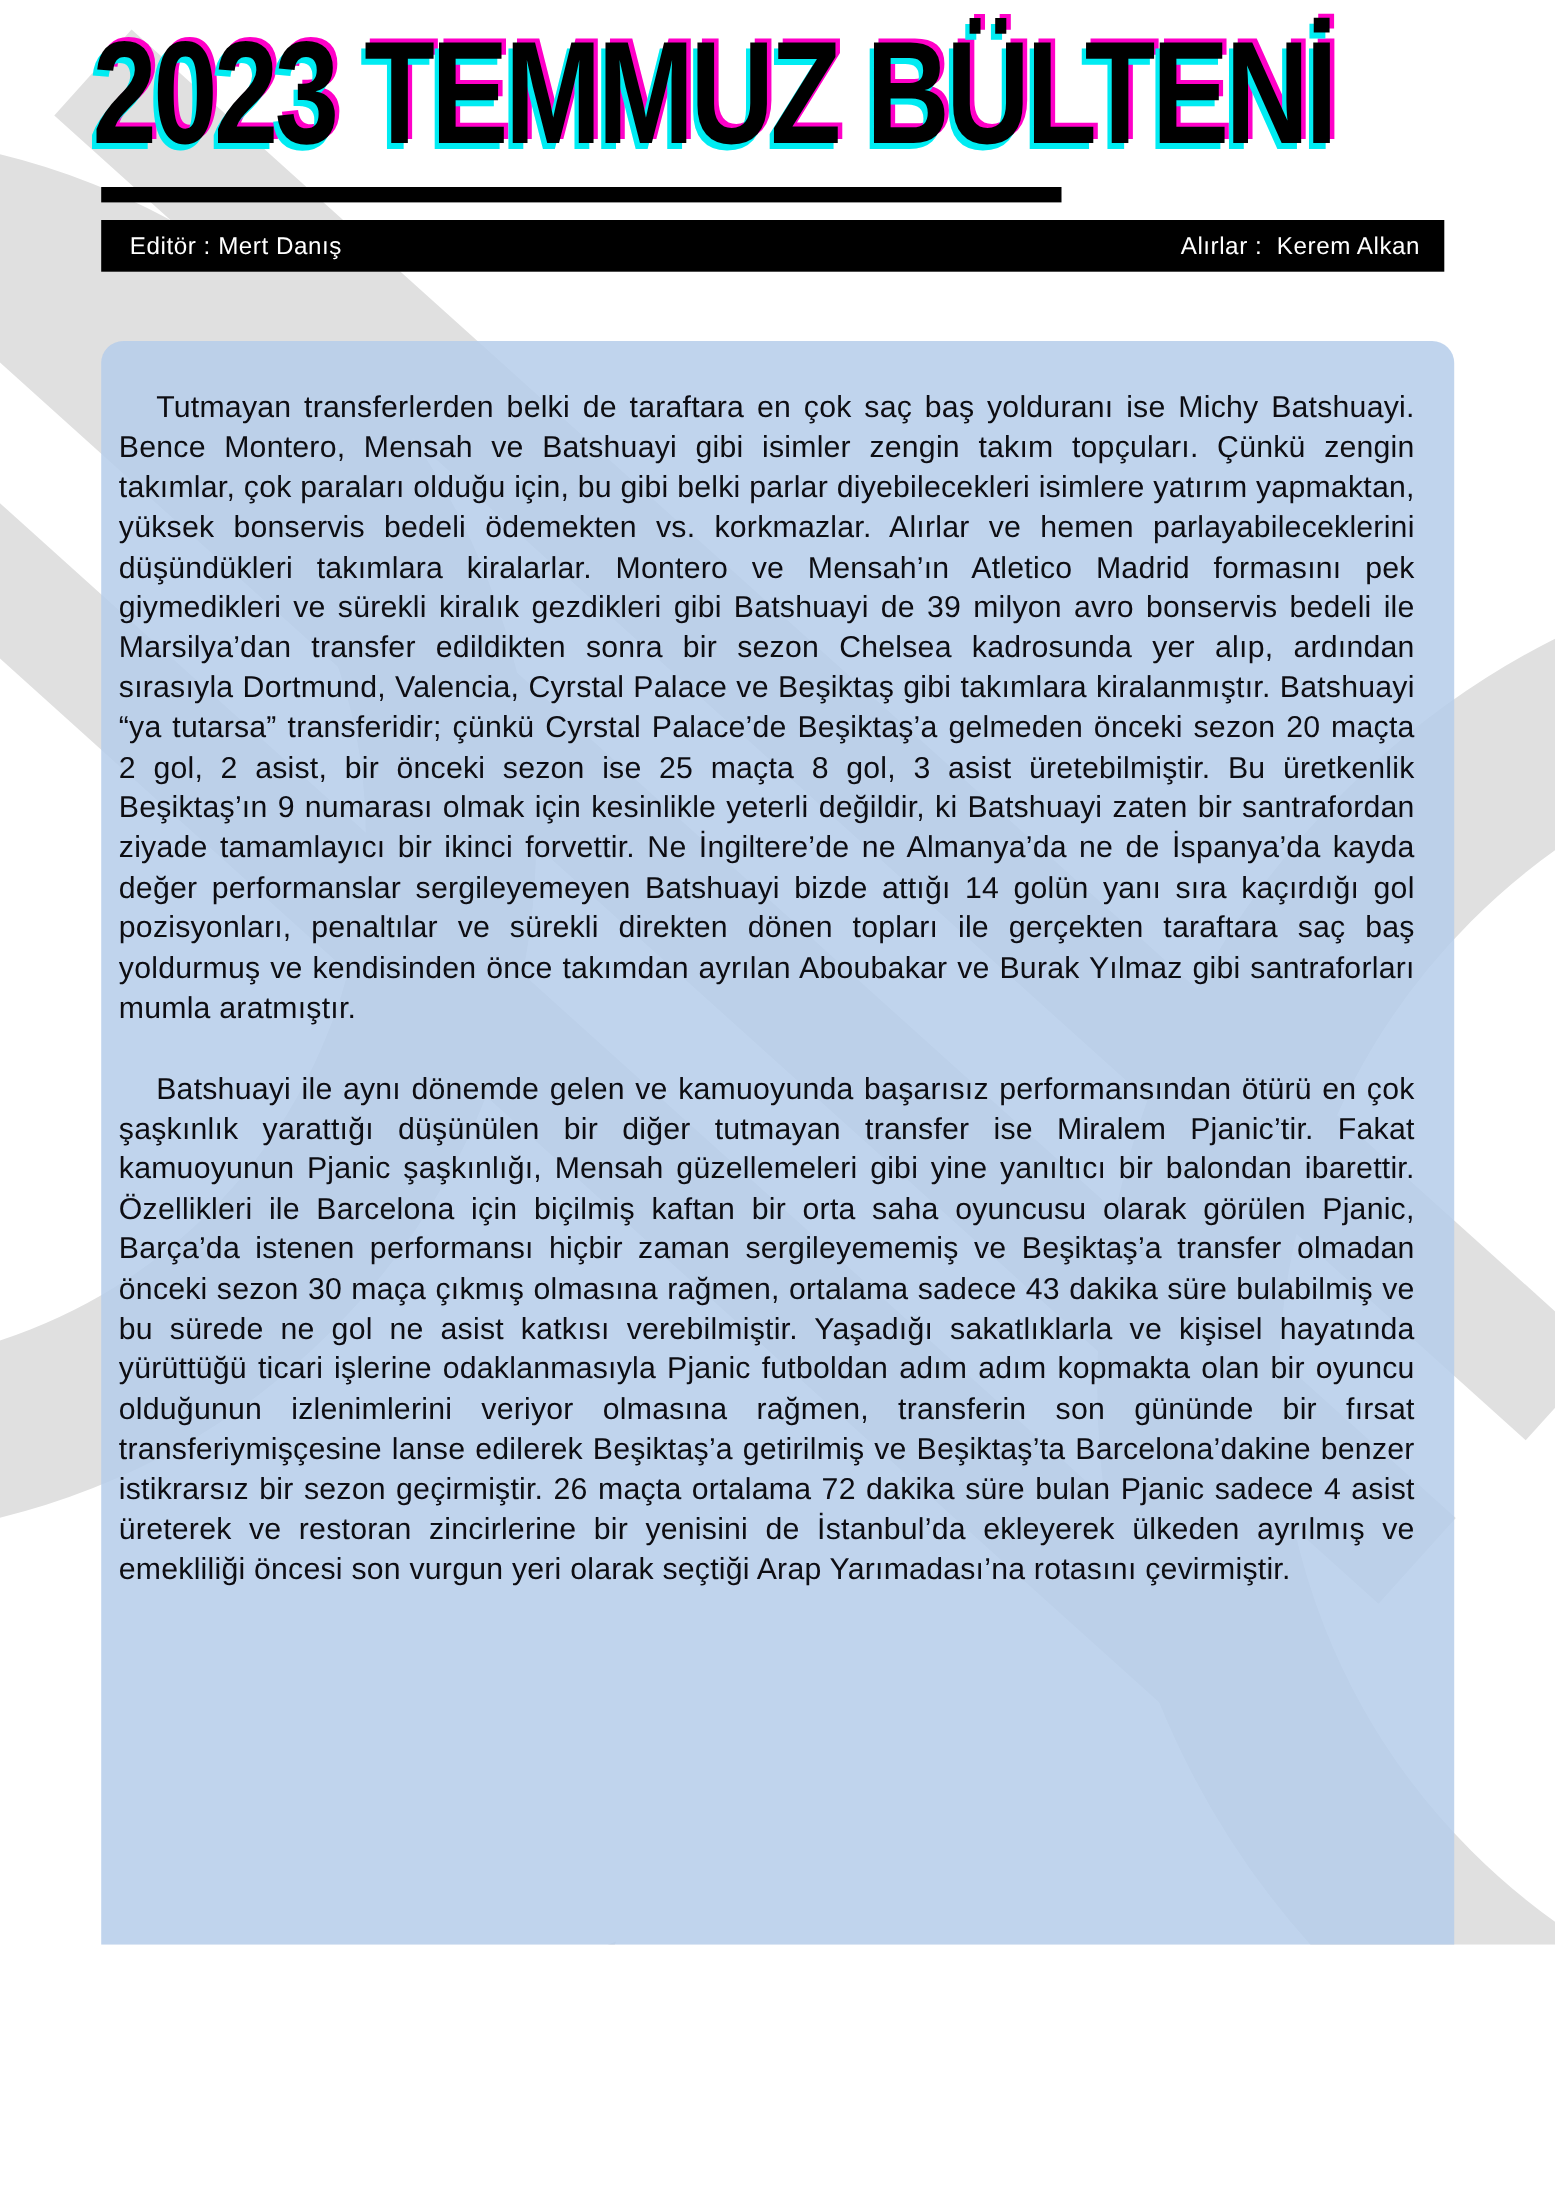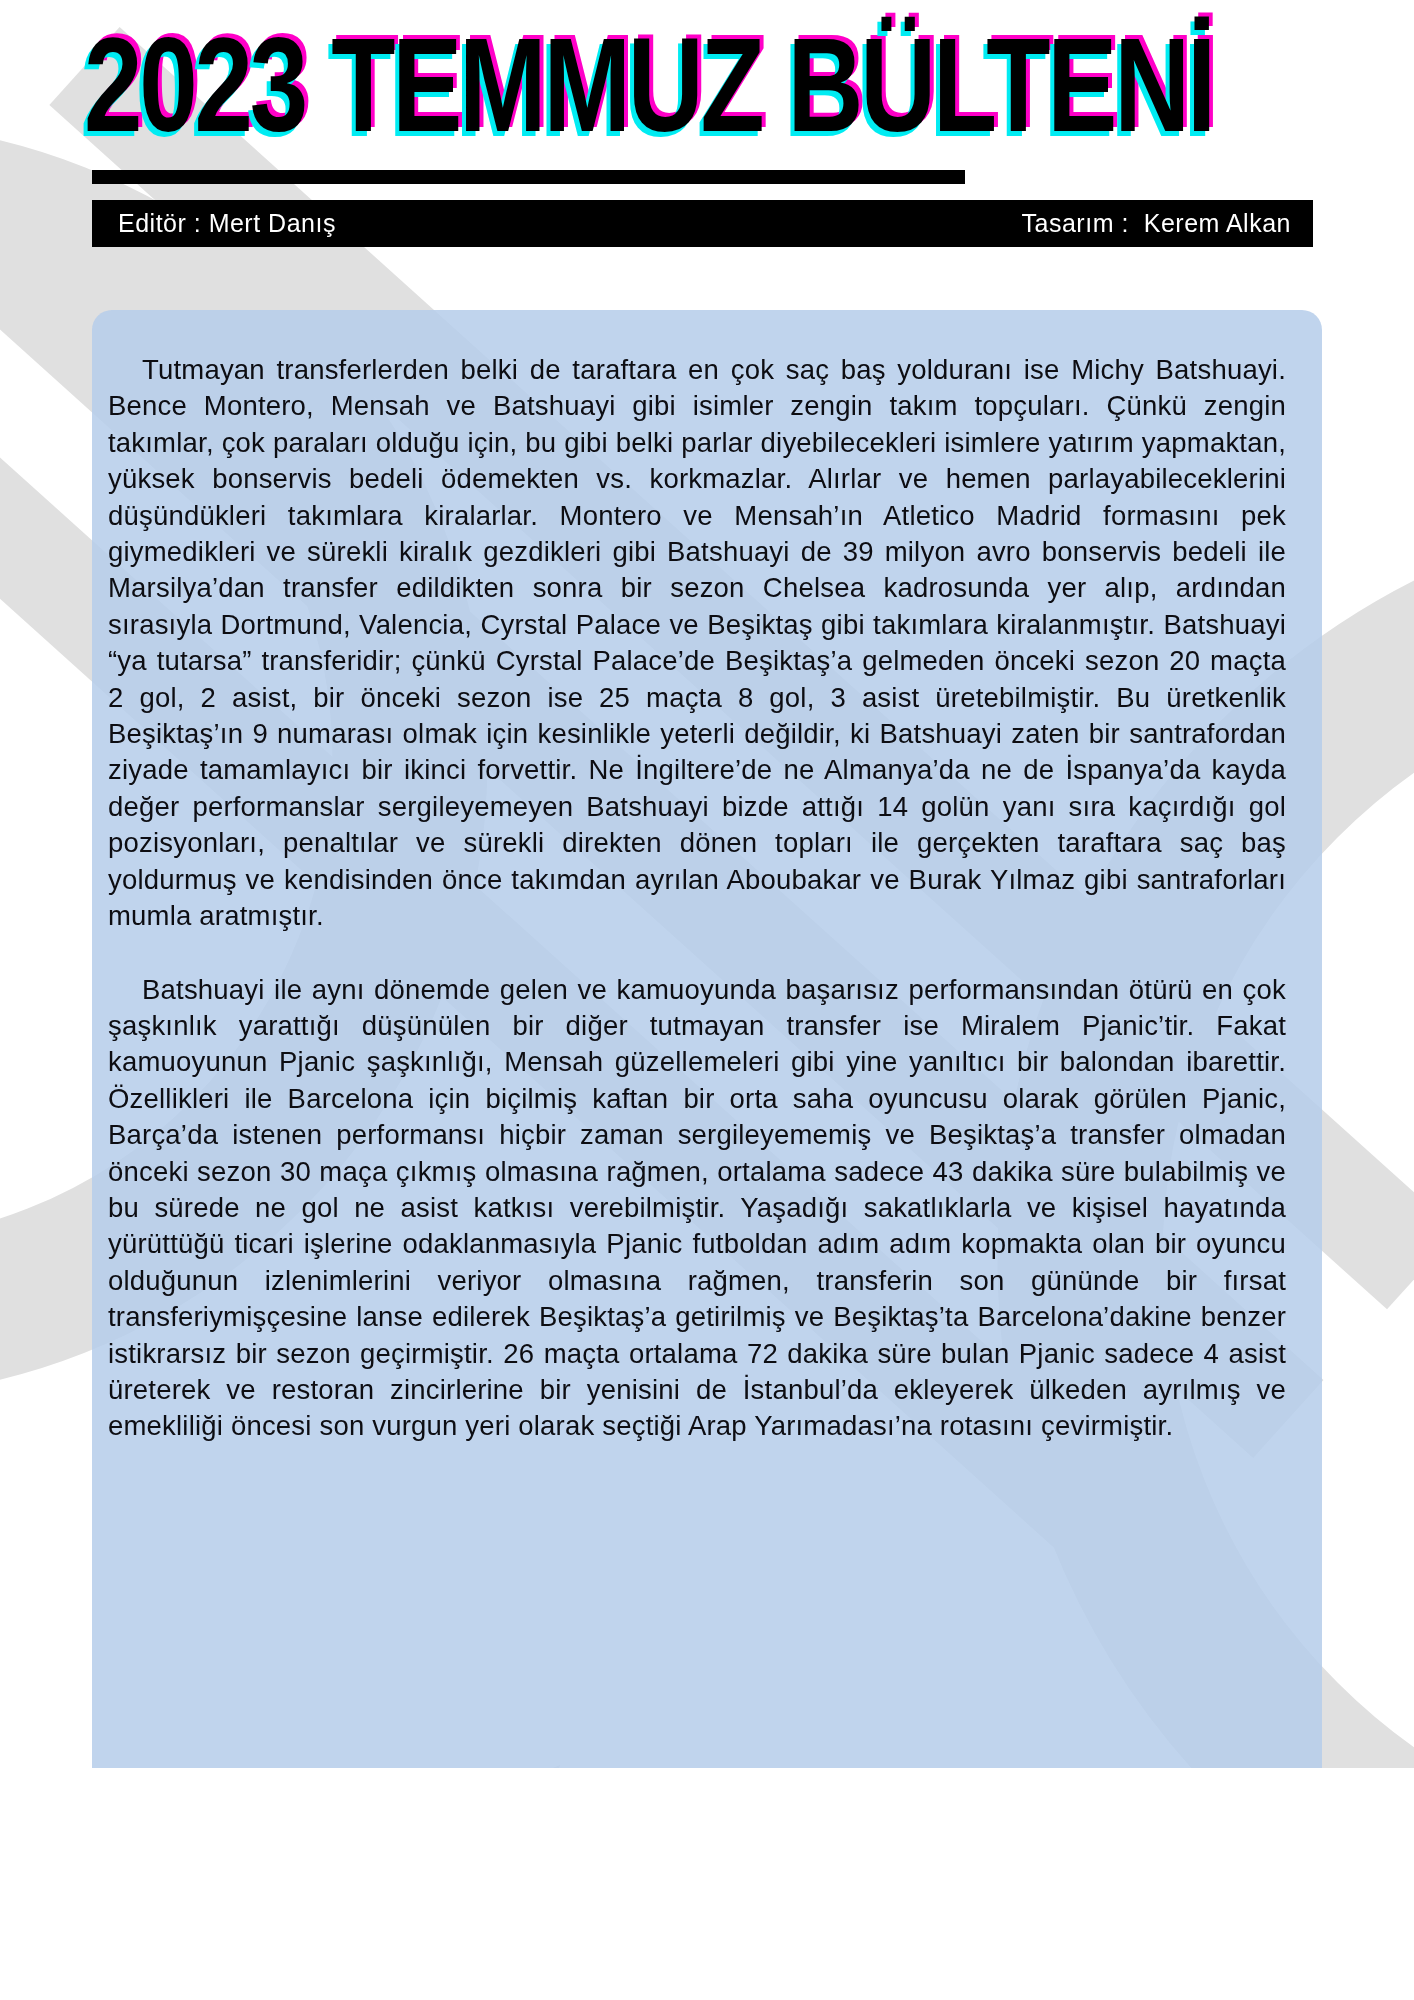--- a/index.html
+++ b/index.html
@@ -20,21 +20,21 @@
   }
   .title-underline {
     position:absolute; left:92px; top:170px; width:873px; height:14px; background:#000;
   }
 
   
   .credits-bar {
     position:absolute; left:92px; top:200px; width:1221px; height:47px;
     background:#000; color:#fff; box-sizing:border-box;
     display:flex; justify-content:space-between; align-items:center;
-    padding:0 22px 0 26px; font-size:25px; letter-spacing:0.5px; white-space:pre;
+    padding:0 22px 0 26px; font-size:22px; letter-spacing:0.5px; white-space:pre;
   }
 
   
   .content-panel {
     position:absolute; left:92px; top:294px; width:1230px; height:1486px;
     background:rgba(181,205,234,0.85); border-radius:20px;
     box-sizing:border-box; padding:42px 36px 36px 16px; overflow:hidden;margin-top:16px;
   }
   .content-panel p {
     margin:0; color:#0d0d12; font-size:27.5px; line-height:36.4px;
@@ -71,21 +71,21 @@
       <path d="M 430 2005 C 420 1900, 470 1800, 560 1765 C 530 1850, 545 1920, 610 2005 Z" fill="#e0e0e0" stroke-width="0"></path>
       <path d="M 800 2005 C 860 1900, 960 1820, 1090 1790 C 1180 1770, 1240 1850, 1230 2005 L 1080 2005 C 1075 1905, 1020 1880, 940 1935 C 900 1962, 880 1985, 870 2005 Z" fill="#e0e0e0" stroke-width="0"></path>
     </g>
   </svg>
 
   <h1 class="title">2023 TEMMUZ BÜLTENİ</h1>
   <div class="title-underline"></div>
 
   <div class="credits-bar">
     <span>Editör : Mert Danış</span>
-    <span>Tasarım :  Kerem Alkan</span>
+    <span>Alırlar :  Kerem Alkan</span>
   </div>
 
   <div class="content-panel">
     <p>Tutmayan transferlerden belki de taraftara en çok saç baş yolduranı ise Michy Batshuayi. Bence Montero, Mensah ve Batshuayi gibi isimler zengin takım topçuları. Çünkü zengin takımlar, çok paraları olduğu için, bu gibi belki parlar diyebilecekleri isimlere yatırım yapmaktan, yüksek bonservis bedeli ödemekten vs. korkmazlar. Alırlar ve hemen parlayabileceklerini düşündükleri takımlara kiralarlar. Montero ve Mensah’ın Atletico Madrid formasını pek giymedikleri ve sürekli kiralık gezdikleri gibi Batshuayi de 39 milyon avro bonservis bedeli ile Marsilya’dan transfer edildikten sonra bir sezon Chelsea kadrosunda yer alıp, ardından sırasıyla Dortmund, Valencia, Cyrstal Palace ve Beşiktaş gibi takımlara kiralanmıştır. Batshuayi “ya tutarsa” transferidir; çünkü Cyrstal Palace’de Beşiktaş’a gelmeden önceki sezon 20 maçta 2 gol, 2 asist, bir önceki sezon ise 25 maçta 8 gol, 3 asist üretebilmiştir. Bu üretkenlik Beşiktaş’ın 9 numarası olmak için kesinlikle yeterli değildir, ki Batshuayi zaten bir santrafordan ziyade tamamlayıcı bir ikinci forvettir. Ne İngiltere’de ne Almanya’da ne de İspanya’da kayda değer performanslar sergileyemeyen Batshuayi bizde attığı 14 golün yanı sıra kaçırdığı gol pozisyonları, penaltılar ve sürekli direkten dönen topları ile gerçekten taraftara saç baş yoldurmuş ve kendisinden önce takımdan ayrılan Aboubakar ve Burak Yılmaz gibi santraforları mumla aratmıştır.</p>
     <p>Batshuayi ile aynı dönemde gelen ve kamuoyunda başarısız performansından ötürü en çok şaşkınlık yarattığı düşünülen bir diğer tutmayan transfer ise Miralem Pjanic’tir. Fakat kamuoyunun Pjanic şaşkınlığı, Mensah güzellemeleri gibi yine yanıltıcı bir balondan ibarettir. Özellikleri ile Barcelona için biçilmiş kaftan bir orta saha oyuncusu olarak görülen Pjanic, Barça’da istenen performansı hiçbir zaman sergileyememiş ve Beşiktaş’a transfer olmadan önceki sezon 30 maça çıkmış olmasına rağmen, ortalama sadece 43 dakika süre bulabilmiş ve bu sürede ne gol ne asist katkısı verebilmiştir. Yaşadığı sakatlıklarla ve kişisel hayatında yürüttüğü ticari işlerine odaklanmasıyla Pjanic futboldan adım adım kopmakta olan bir oyuncu olduğunun izlenimlerini veriyor olmasına rağmen, transferin son gününde bir fırsat transferiymişçesine lanse edilerek Beşiktaş’a getirilmiş ve Beşiktaş’ta Barcelona’dakine benzer istikrarsız bir sezon geçirmiştir. 26 maçta ortalama 72 dakika süre bulan Pjanic sadece 4 asist üreterek ve restoran zincirlerine bir yenisini de İstanbul’da ekleyerek ülkeden ayrılmış ve emekliliği öncesi son vurgun yeri olarak seçtiği Arap Yarımadası’na rotasını çevirmiştir.</p>
   </div>
 
   <div class="footer-bar">
     <span>www.besiktasgelisim.org</span>
     <span>Sayfa :  2</span>

